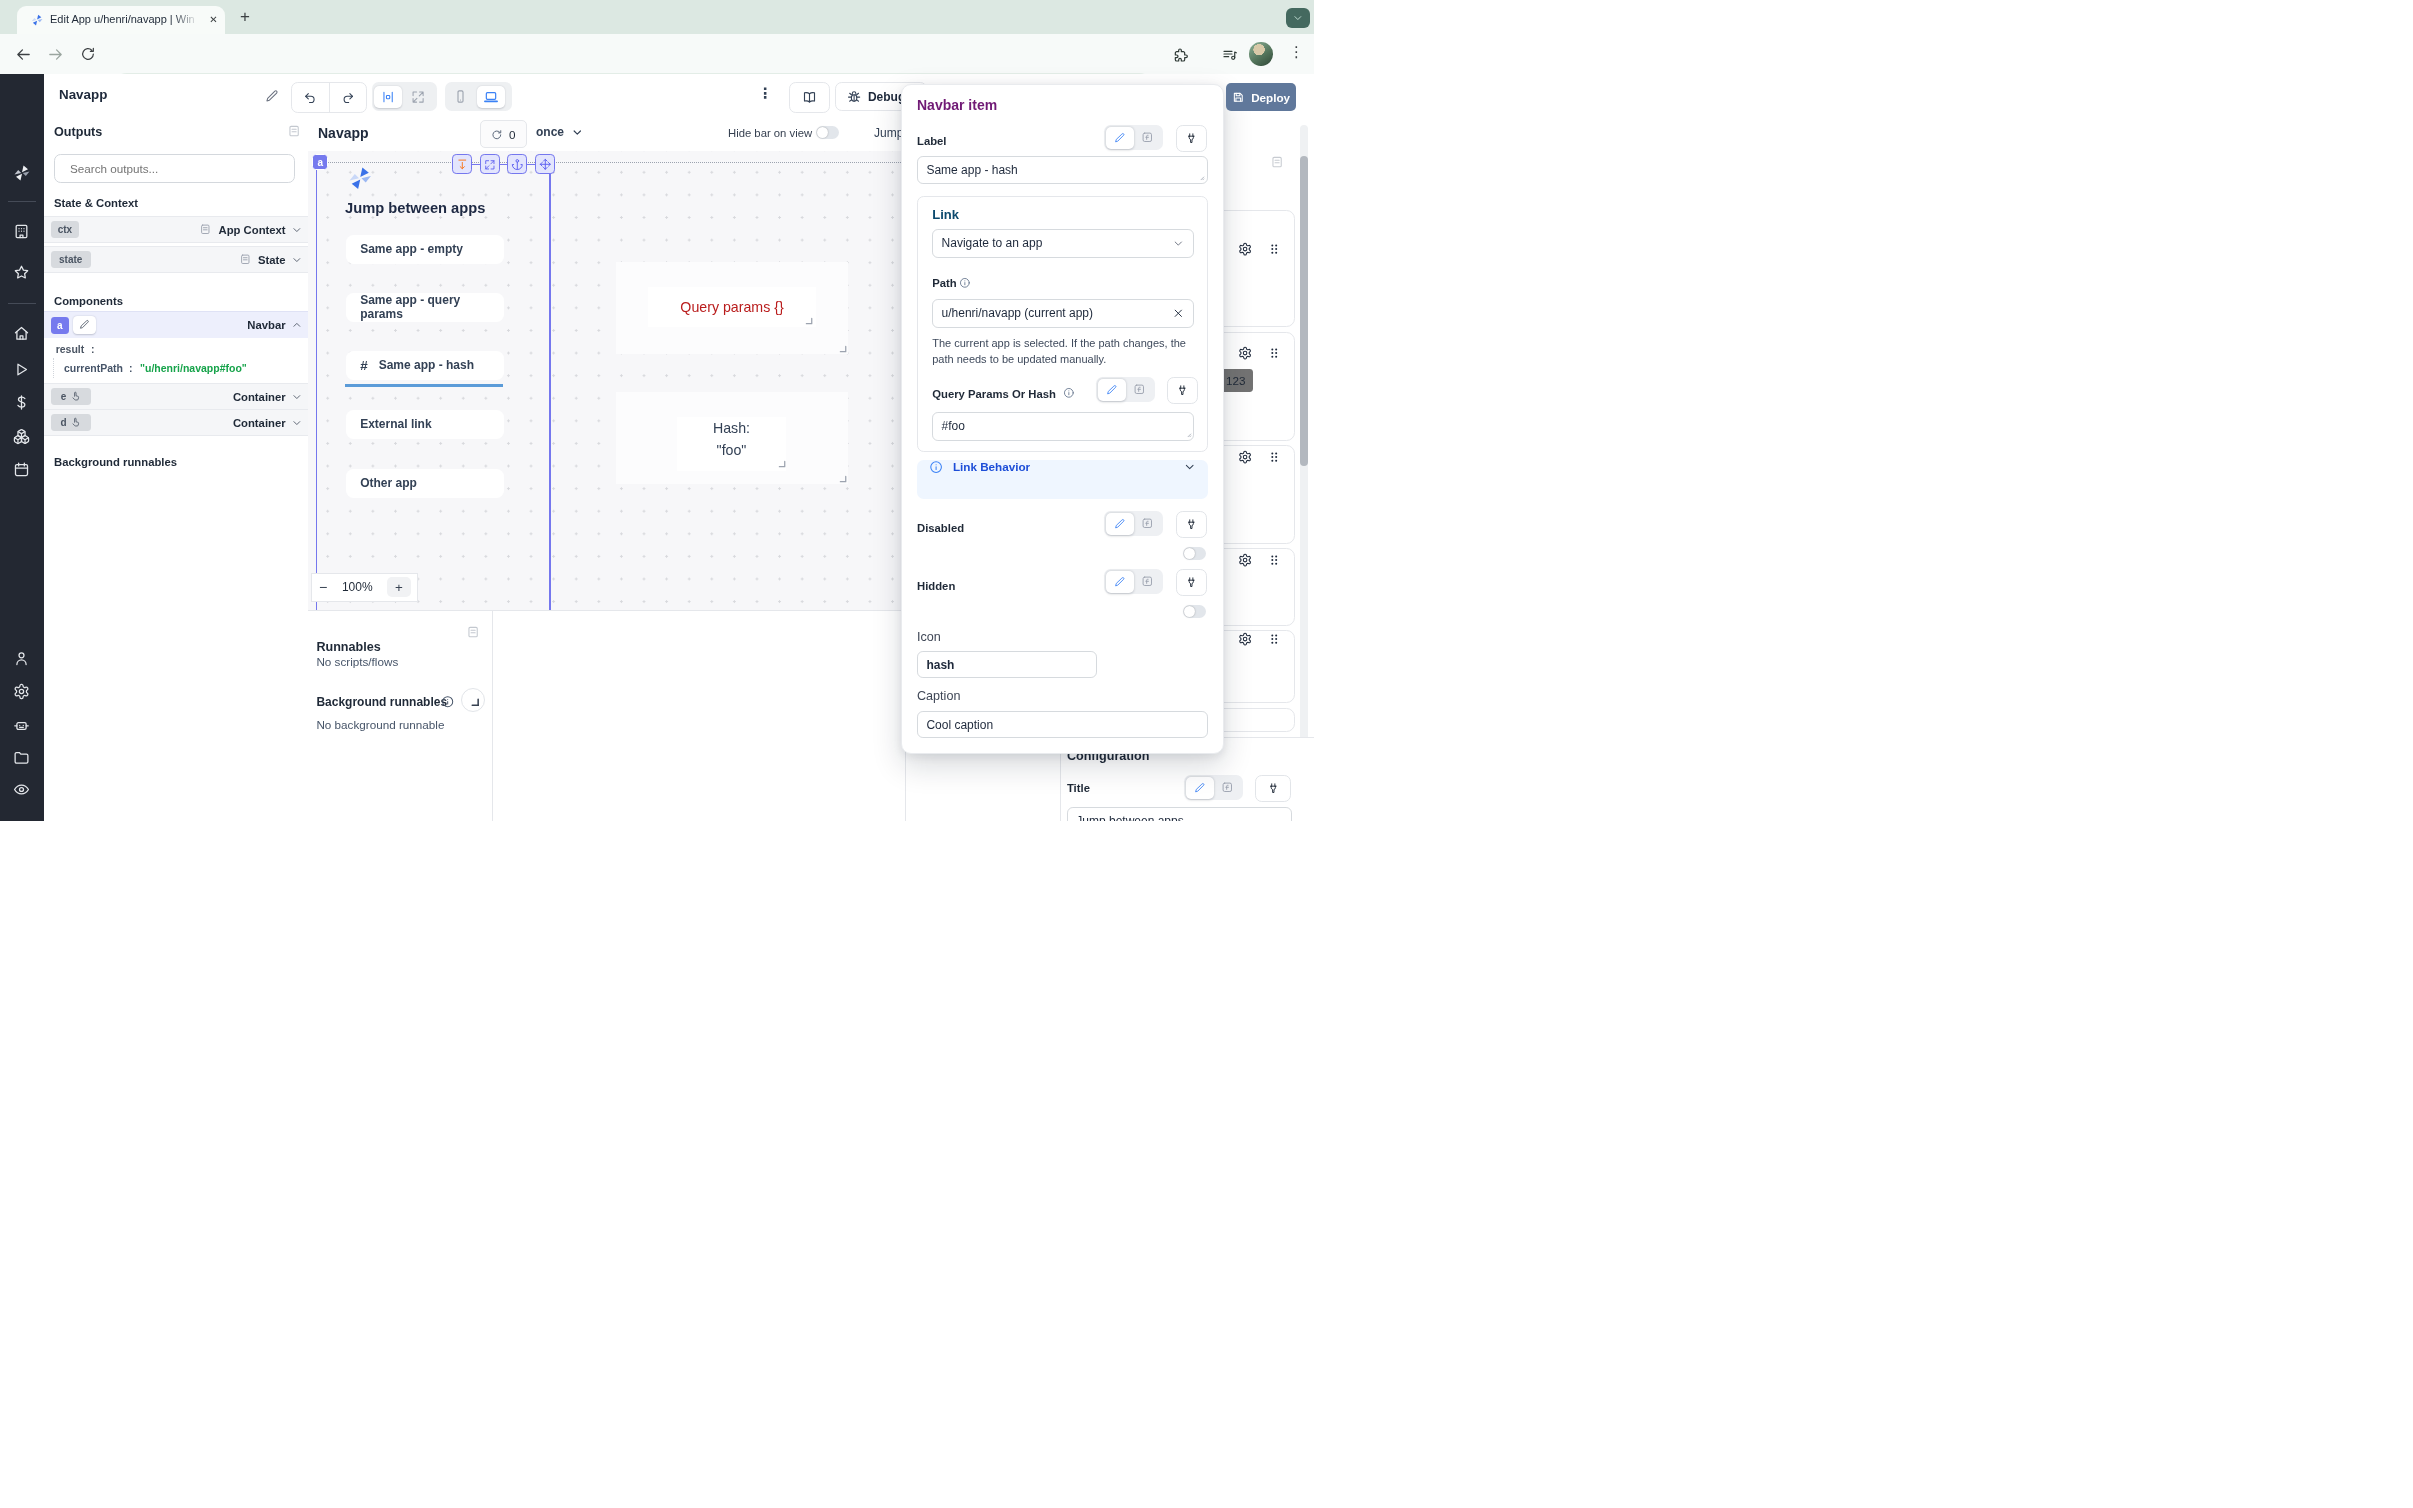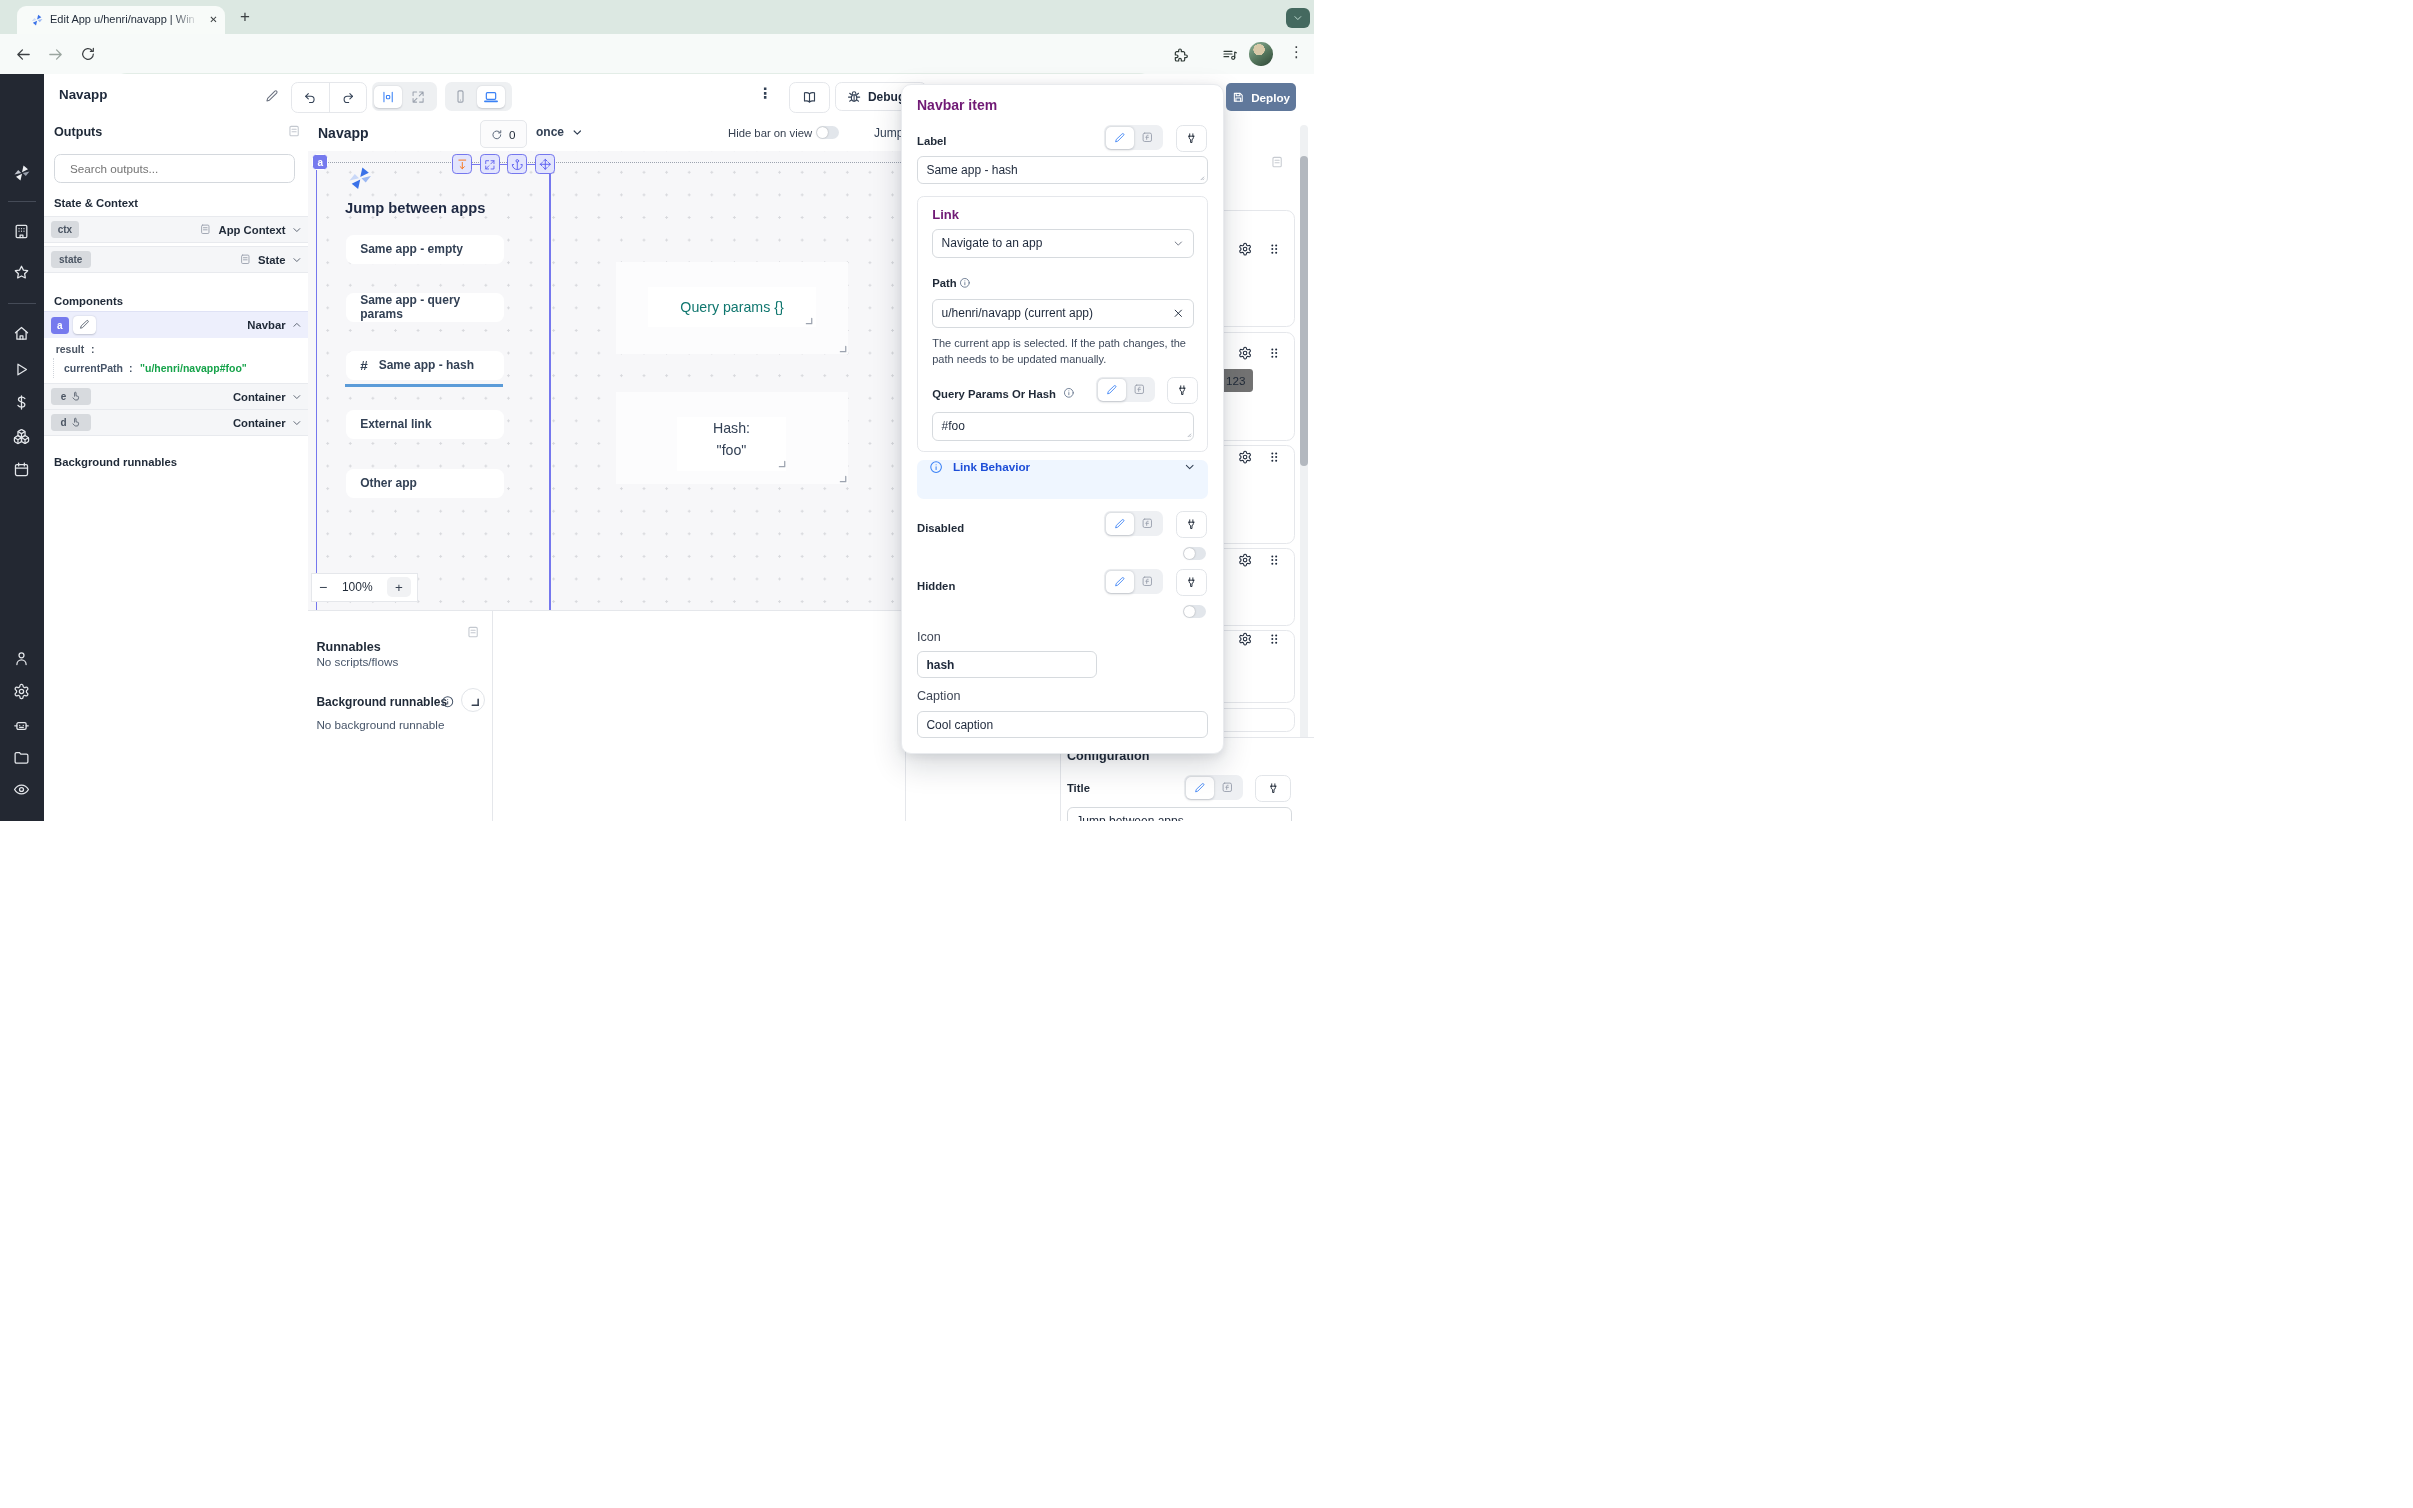--- a/index.html
+++ b/index.html
@@ -561,21 +561,21 @@
   </div>
   <div class="abs" style="left:37px;top:233px;width:158px;height:2.5px;background:#5b9bd8"></div>
   <div class="navcard" style="top:259px">
       <span>External link</span>
     </div>
   <div class="navcard" style="top:318px">
       <span>Other app</span>
     </div>
 
   <div class="whitebox" style="top:111px">
-    <div class="abs" style="left:32px;top:25px;width:168px;height:40px;background:#fff;display:flex;align-items:center;justify-content:center;font-size:14.2px;color:#0f766e">Query params {}</div>
+    <div class="abs" style="left:32px;top:25px;width:168px;height:40px;background:#fff;display:flex;align-items:center;justify-content:center;font-size:14.2px;color:#b91c1c">Query params {}</div>
     <svg class="ic rsz" style="left:186px;top:52px" width="11.7" height="11.7" viewBox="0 0 14 14">
         <use href="#s-corner"></use>
       </svg>
     <svg class="ic rsz" style="left:220px;top:80px" width="11.7" height="11.7" viewBox="0 0 14 14">
         <use href="#s-corner"></use>
       </svg>
   </div>
 
   <div class="whitebox" style="top:241px">
     <div class="abs" style="left:61px;top:25px;width:109px;height:54px;background:#fff;overflow:hidden;text-align:center;font-size:14.2px;color:#334155;line-height:1.55">
@@ -711,21 +711,21 @@
       </svg>
     </div>
   <div class="pfield" style="left:15px;top:71px;width:291px;height:28px">
     <span>Same app - hash</span>
     <svg class="ic rsz" style="right:1.7px;bottom:1.7px;position:absolute" width="10" height="10" viewBox="0 0 12 12">
         <use href="#s-resize"></use>
       </svg>
   </div>
 
   <div class="abs" style="left:15px;top:111px;width:291px;height:256px;border:0.8px solid #e5e7eb;border-radius:6.7px;box-sizing:border-box">
-    <div class="abs" style="left:14.2px;top:10px;font-size:13px;font-weight:bold;color:#701a75">Link</div>
+    <div class="abs" style="left:14.2px;top:10px;font-size:13px;font-weight:bold;color:#0c4a6e">Link</div>
     <div class="pfield" style="left:14.2px;top:32px;width:262px;height:28.5px">
       <span>Navigate to an app</span>
       <svg class="ic" style="margin-left:auto;color:#6b7280" width="12.6" height="12.6" viewBox="0 0 15 15">
           <use href="#s-chevd"></use>
         </svg>
     </div>
     <div class="plabel" style="left:14.2px;top:80px">Path</div>
     <svg class="ic abs" style="left:41px;top:80px;color:#64748b" width="11.7" height="11.7" viewBox="0 0 14 14">
         <use href="#s-info"></use>
       </svg>

